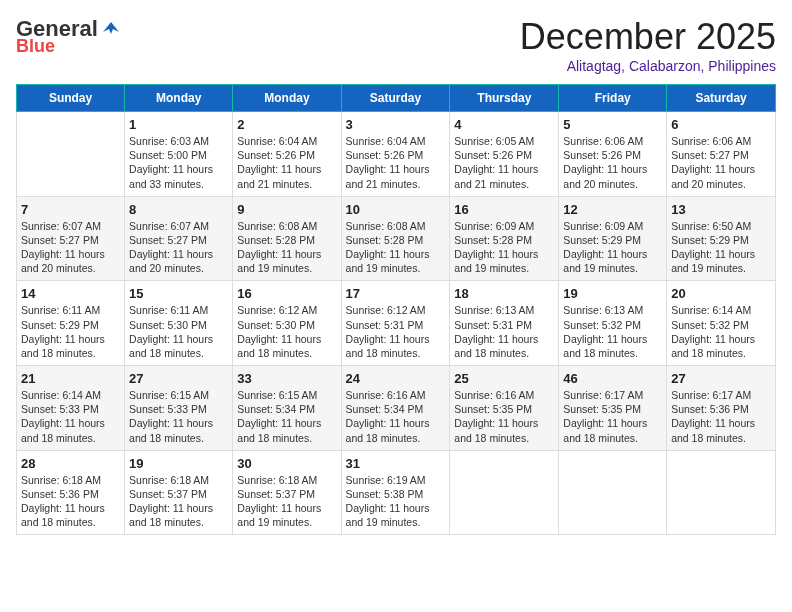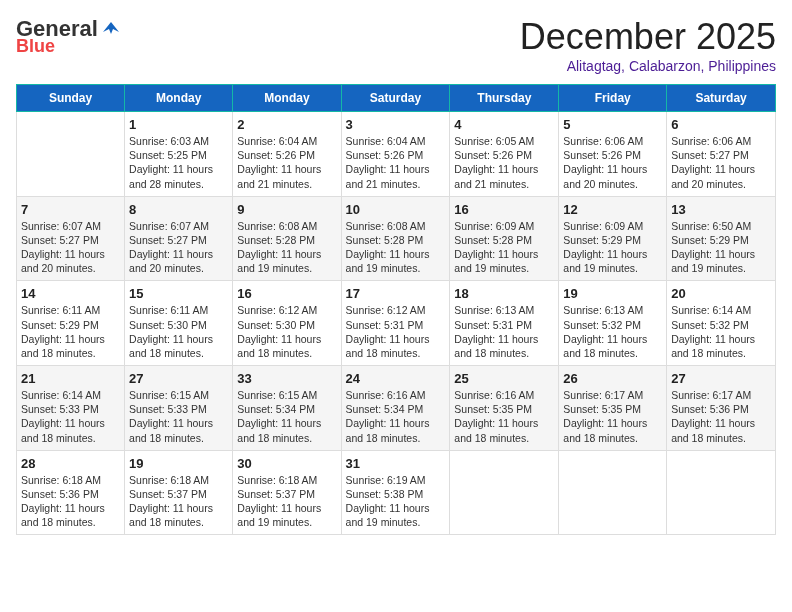--- a/index.html
+++ b/index.html
@@ -105,23 +105,23 @@
         <th>Friday</th>
         <th>Saturday</th>
       </tr>
   </thead>
   <tbody id="calendar-body">
   <tr>
         <td class="empty-cell"></td>
         <td>
           <span class="day-number">1</span>
           <div class="cell-text">Sunrise: 6:03 AM</div>
-          <div class="cell-text">Sunset: 5:25 PM</div>
-          <div class="cell-text">Daylight: 11 hours</div>
-          <div class="cell-text">and 28 minutes.</div>
+          <div class="cell-text">Sunset: 5:00 PM</div>
+          <div class="cell-text">Daylight: 11 hours</div>
+          <div class="cell-text">and 33 minutes.</div>
         </td>
         <td>
           <span class="day-number">2</span>
           <div class="cell-text">Sunrise: 6:04 AM</div>
           <div class="cell-text">Sunset: 5:26 PM</div>
           <div class="cell-text">Daylight: 11 hours</div>
           <div class="cell-text">and 21 minutes.</div>
         </td>
         <td>
           <span class="day-number">3</span>
@@ -284,21 +284,21 @@
           <div class="cell-text">and 18 minutes.</div>
         </td>
         <td>
           <span class="day-number">25</span>
           <div class="cell-text">Sunrise: 6:16 AM</div>
           <div class="cell-text">Sunset: 5:35 PM</div>
           <div class="cell-text">Daylight: 11 hours</div>
           <div class="cell-text">and 18 minutes.</div>
         </td>
         <td>
-          <span class="day-number">26</span>
+          <span class="day-number">46</span>
           <div class="cell-text">Sunrise: 6:17 AM</div>
           <div class="cell-text">Sunset: 5:35 PM</div>
           <div class="cell-text">Daylight: 11 hours</div>
           <div class="cell-text">and 18 minutes.</div>
         </td>
         <td>
           <span class="day-number">27</span>
           <div class="cell-text">Sunrise: 6:17 AM</div>
           <div class="cell-text">Sunset: 5:36 PM</div>
           <div class="cell-text">Daylight: 11 hours</div>

